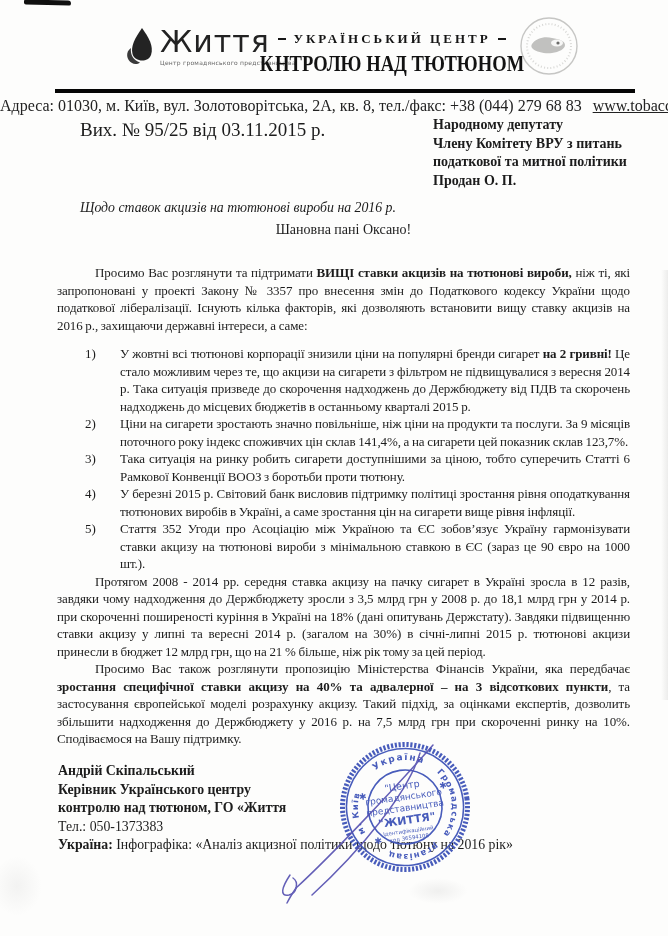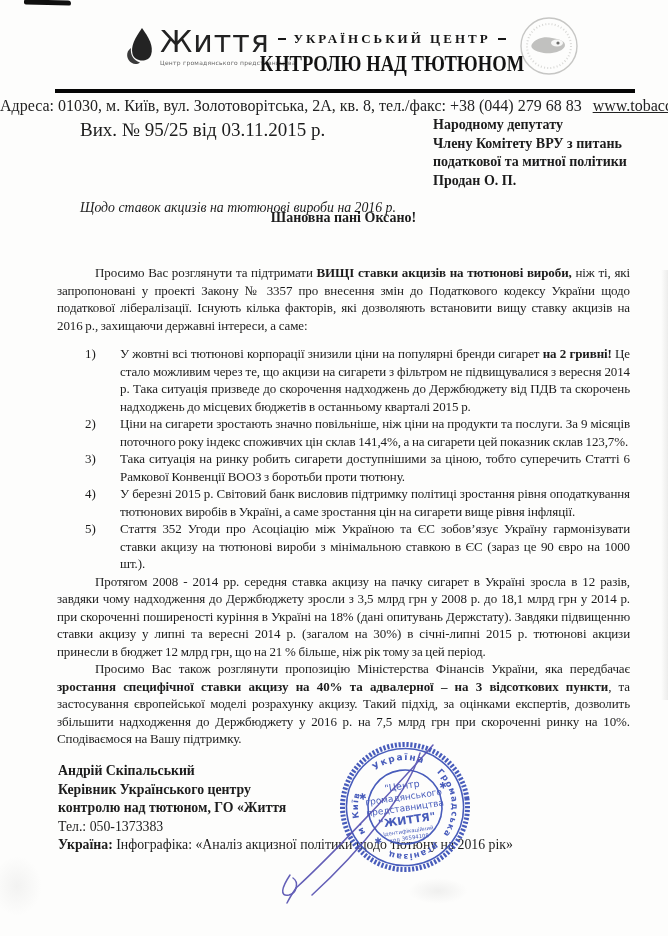--- a/index.html
+++ b/index.html
@@ -29,21 +29,21 @@
     transform:scale(.93,1.12);transform-origin:center top;}
   .emblem{position:absolute;left:519px;top:16px;width:60px;height:60px;}
   .header-rule{position:absolute;left:55px;top:89px;width:580px;height:3.5px;background:#050505;}
   .address-line{position:absolute;left:0;top:97px;width:100%;text-align:center;font-size:16px;color:#222;white-space:nowrap;}
   .address-line .url{text-decoration:underline;margin-left:7px;}
 
   
   .ref{position:absolute;left:80px;top:119px;font-size:19px;}
   .recipient{position:absolute;left:433px;top:116px;font-weight:700;font-size:14px;line-height:18.6px;}
   .subject{position:absolute;left:80px;top:200px;font-style:italic;font-size:13.8px;}
-  .salutation{position:absolute;left:57px;top:210px;width:573px;text-align:center;font-weight:700;font-size:14px;}
+  .salutation{position:absolute;left:57px;top:222px;width:573px;text-align:center;font-weight:400;font-size:14px;}
 
   
   .body-col{position:absolute;left:57px;top:264px;width:573px;font-size:13px;line-height:17.5px;
     text-align:justify;letter-spacing:-.1px;word-spacing:-.4px;}
   .body-col p{margin:0;text-indent:38px;}
   .b{font-weight:700;}
   .num-list{margin-top:11px;}
   .num-item{position:relative;padding-left:63px;}
   .num-item .marker{position:absolute;left:28px;top:0;}
   .p2{margin-top:13px;}

